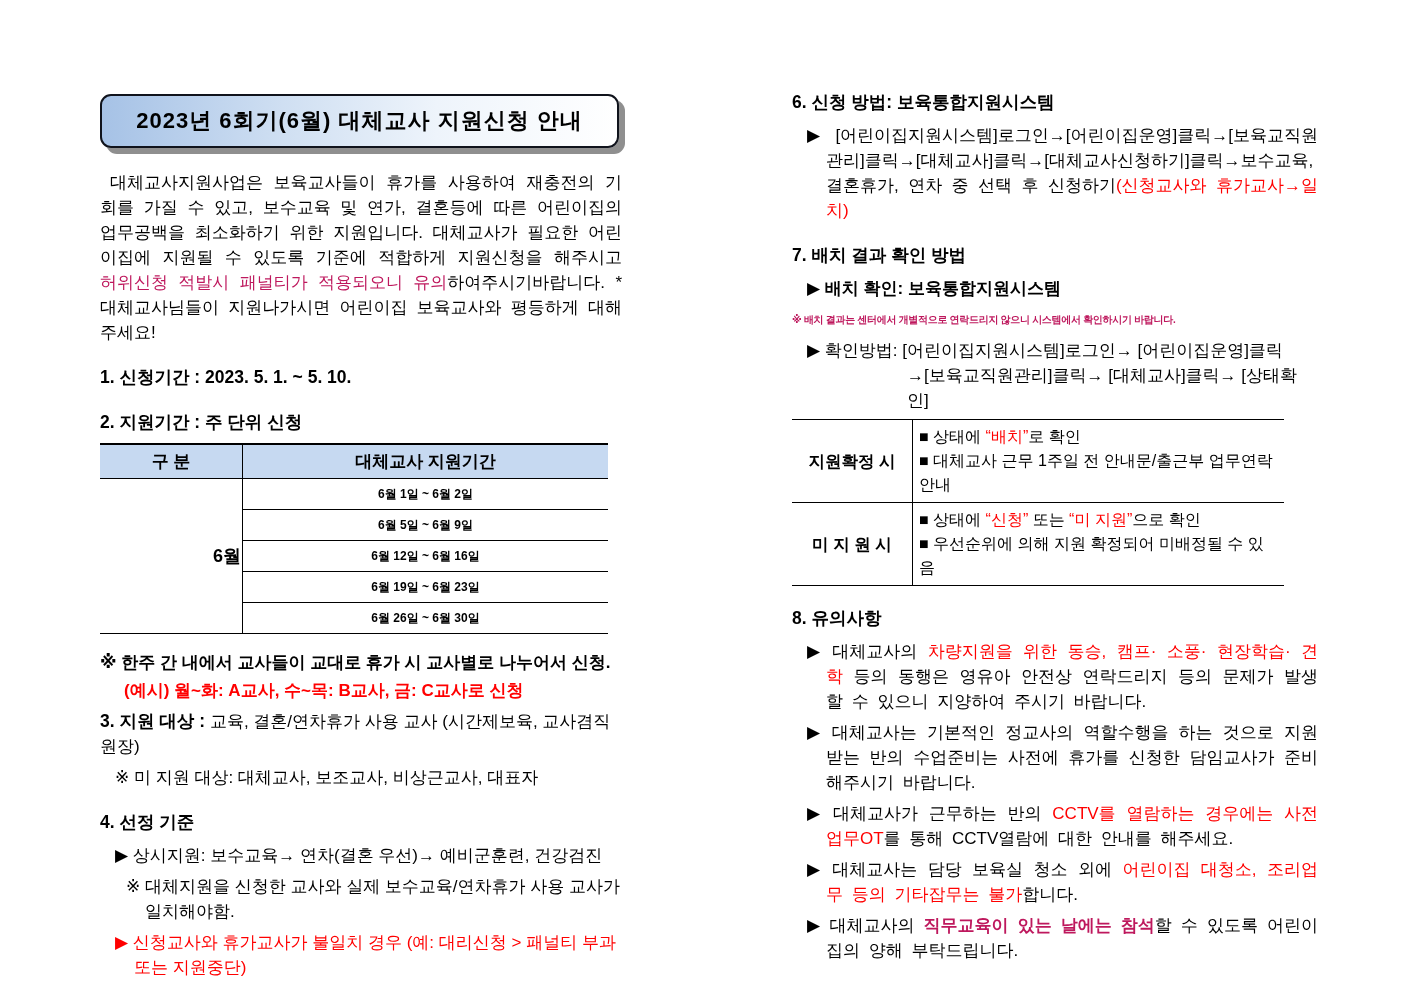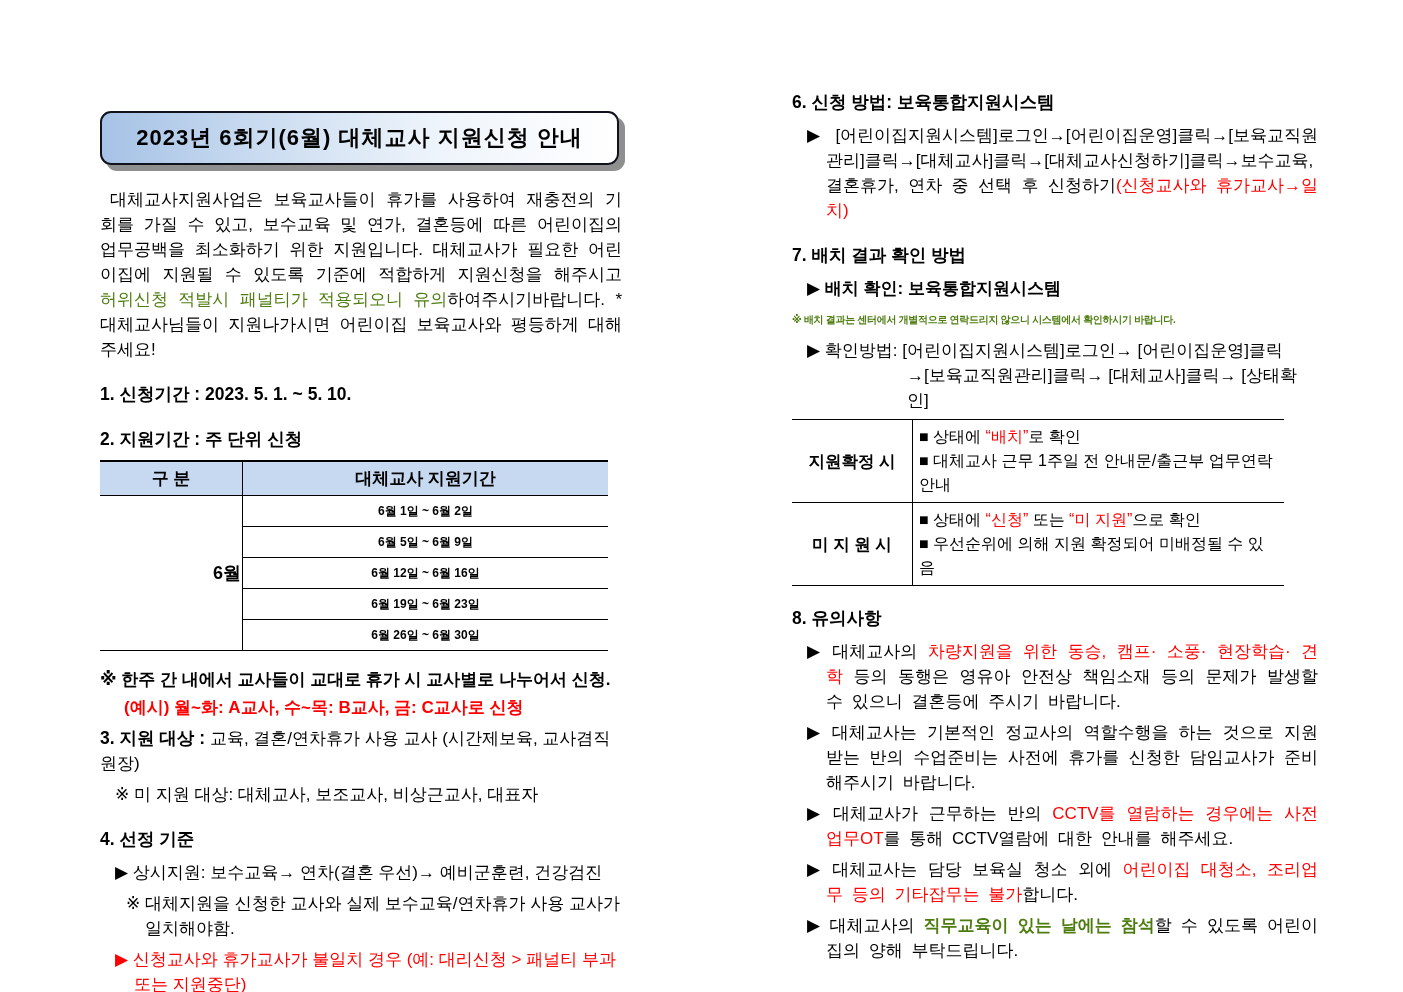--- a/index.html
+++ b/index.html
@@ -9,26 +9,26 @@
   .col-left  {left:100px; width:522px;}
   .col-right {left:792px; width:526px;}
 
   
   .title-box {
     height:50px; line-height:50px; text-align:center;
     font-size:22px; font-weight:bold; letter-spacing:1px;
     border:2px solid #10131c; border-radius:11px;
     background:linear-gradient(to right,#a6c2e6 0%,#cfdff2 35%,#eef4fb 65%,#ffffff 100%);
     box-shadow:6px 6px 0 #8f8f8f;
-    margin:21px 3px 22px 0;
+    margin:4px 3px 22px 0;
   }
 
   
   .red  {color:#ff0000;}
-  .blue {color:#4d7c0f;}
+  .blue {color:#be185d;}
   .bold {font-weight:bold;}
   .ul   {text-decoration:underline;}
   .just {text-align:justify; word-spacing:4px;}
   .ln   {margin:0 0 6px 0;}
   .h    {font-weight:bold; font-size:17.5px; margin:20px 0 8px 0;}
   .hang {padding-left:19px; text-indent:-19px;}
   .sub  {margin-left:15px;}
   .sub2 {margin-left:26px;}
   .ex   {margin-left:24px;}
   .small{font-size:10px; letter-spacing:-0.3px;}
@@ -128,20 +128,20 @@
         <td class="c1">미 지 원 시</td>
         <td>
           <div><span>■ 상태에 </span><span class="red">“신청”</span><span> 또는 </span><span class="red">“미 지원”</span><span>으로 확인</span></div>
           <div>■ 우선순위에 의해 지원 확정되어 미배정될 수 있음</div>
         </td>
       </tr>
     </tbody>
       </table>
 
     <div class="ln h">8. 유의사항</div>
-    <div class="ln sub hang just"><span>▶ 대체교사의 </span><span class="red">차량지원을 위한 동승, 캠프· 소풍· 현장학습· 견학</span><span> 등의 동행은 영유아 안전상 책임소재 등의 문제가 발생할 수 있으니 결혼등에 주시기 바랍니다.</span></div>
+    <div class="ln sub hang just"><span>▶ 대체교사의 </span><span class="red">차량지원을 위한 동승, 캠프· 소풍· 현장학습· 견학</span><span> 등의 동행은 영유아 안전상 연락드리지 등의 문제가 발생할 수 있으니 지양하여 주시기 바랍니다.</span></div>
     <div class="ln sub hang just">▶ 대체교사는 기본적인 정교사의 역할수행을 하는 것으로 지원 받는 반의 수업준비는 사전에 휴가를 신청한 담임교사가 준비해주시기 바랍니다.</div>
     <div class="ln sub hang just"><span>▶ 대체교사가 근무하는 반의 </span><span class="red">CCTV를 열람하는 경우에는 사전 업무OT</span><span>를 통해 CCTV열람에 대한 안내를 해주세요.</span></div>
     <div class="ln sub hang just"><span>▶ 대체교사는 담당 보육실 청소 외에 </span><span class="red">어린이집 대청소, 조리업무 등의 기타잡무는 불가</span><span>합니다.</span></div>
     <div class="ln sub hang just"><span>▶ 대체교사의 </span><span class="blue bold">직무교육이 있는 날에는 참석</span><span>할 수 있도록 어린이집의 양해 부탁드립니다.</span></div>
 
   </div>
 </div>
 
 </body></html>

